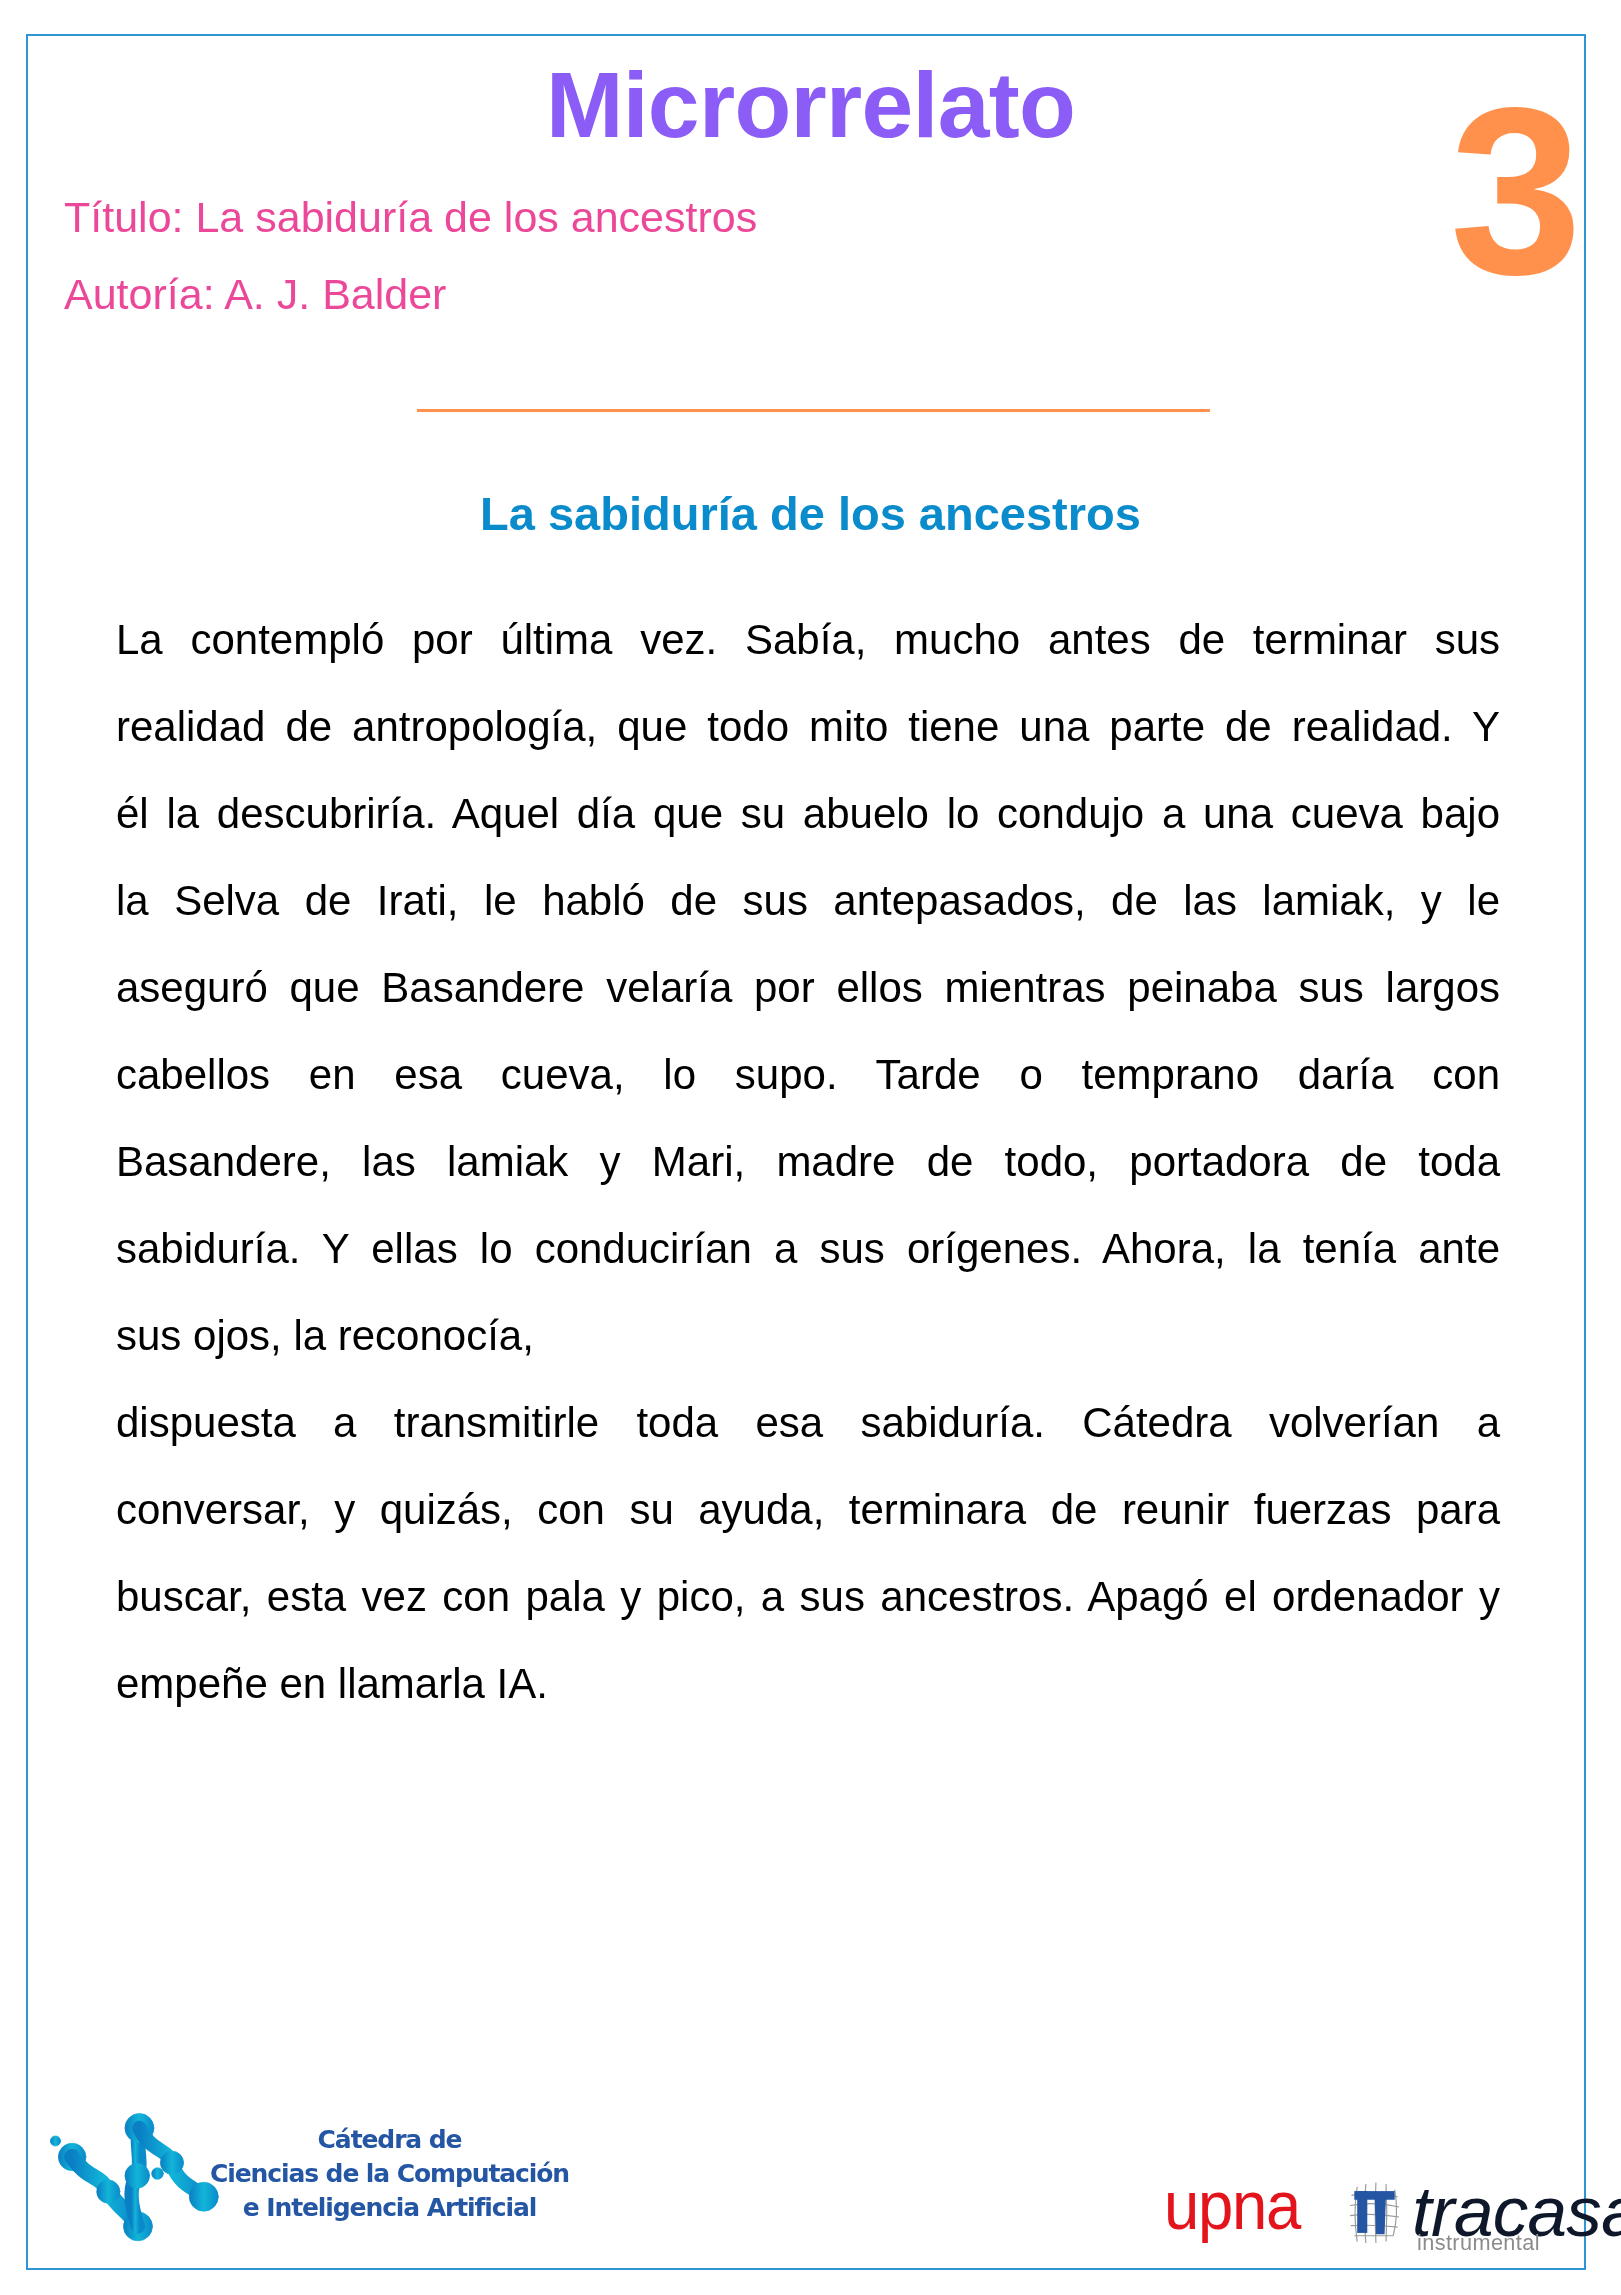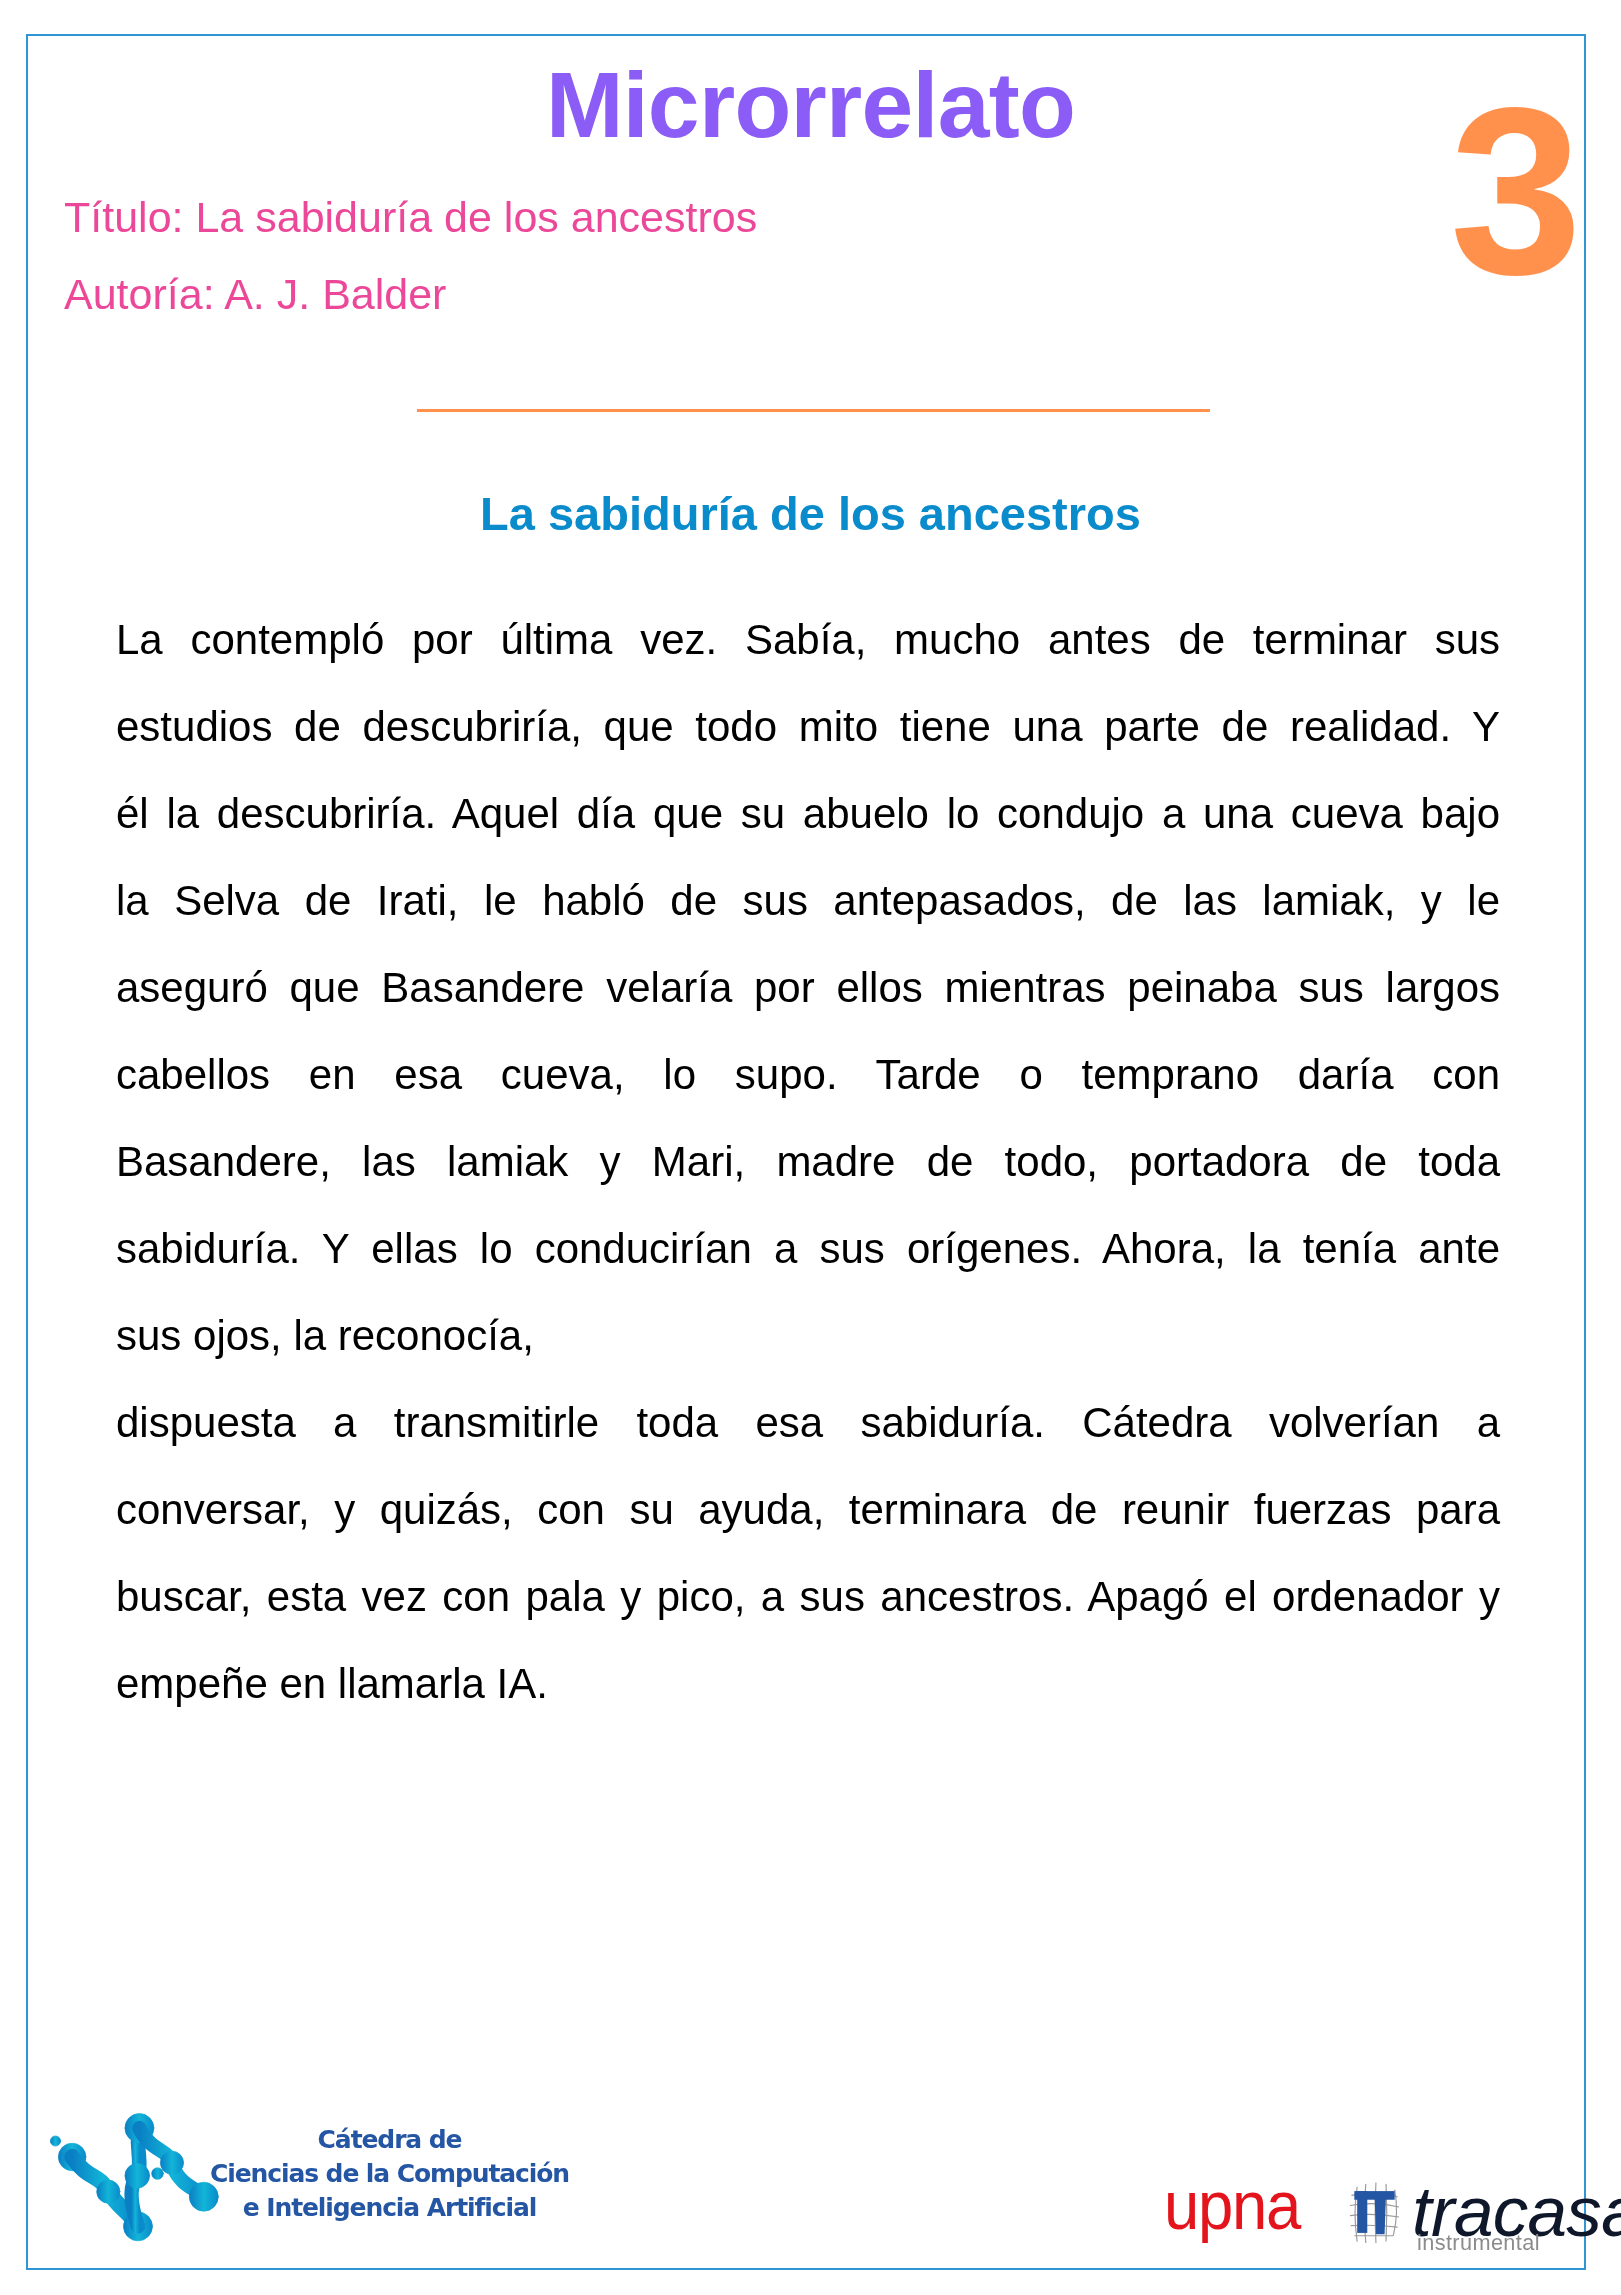--- a/index.html
+++ b/index.html
@@ -46,21 +46,21 @@
 
 <div class="meta title-line">Título: La sabiduría de los ancestros</div>
 <div class="meta author-line">Autoría: A. J. Balder</div>
 
 <div class="rule"></div>
 
 <div class="story-heading">La sabiduría de los ancestros</div>
 
 <div class="body-text">
   <div class="line">La contempló por última vez. Sabía, mucho antes de terminar sus</div>
-  <div class="line">estudios de descubriría, que todo mito tiene una parte de realidad. Y</div>
+  <div class="line">realidad de antropología, que todo mito tiene una parte de realidad. Y</div>
   <div class="line">él la descubriría. Aquel día que su abuelo lo condujo a una cueva bajo</div>
   <div class="line">la Selva de Irati, le habló de sus antepasados, de las lamiak, y le</div>
   <div class="line">aseguró que Basandere velaría por ellos mientras peinaba sus largos</div>
   <div class="line">cabellos en esa cueva, lo supo. Tarde o temprano daría con</div>
   <div class="line">Basandere, las lamiak y Mari, madre de todo, portadora de toda</div>
   <div class="line">sabiduría. Y ellas lo conducirían a sus orígenes. Ahora, la tenía ante</div>
   <div class="line last">sus ojos, la reconocía,</div>
   <div class="line">dispuesta a transmitirle toda esa sabiduría. Cátedra volverían a</div>
   <div class="line">conversar, y quizás, con su ayuda, terminara de reunir fuerzas para</div>
   <div class="line">buscar, esta vez con pala y pico, a sus ancestros. Apagó el ordenador y</div>

